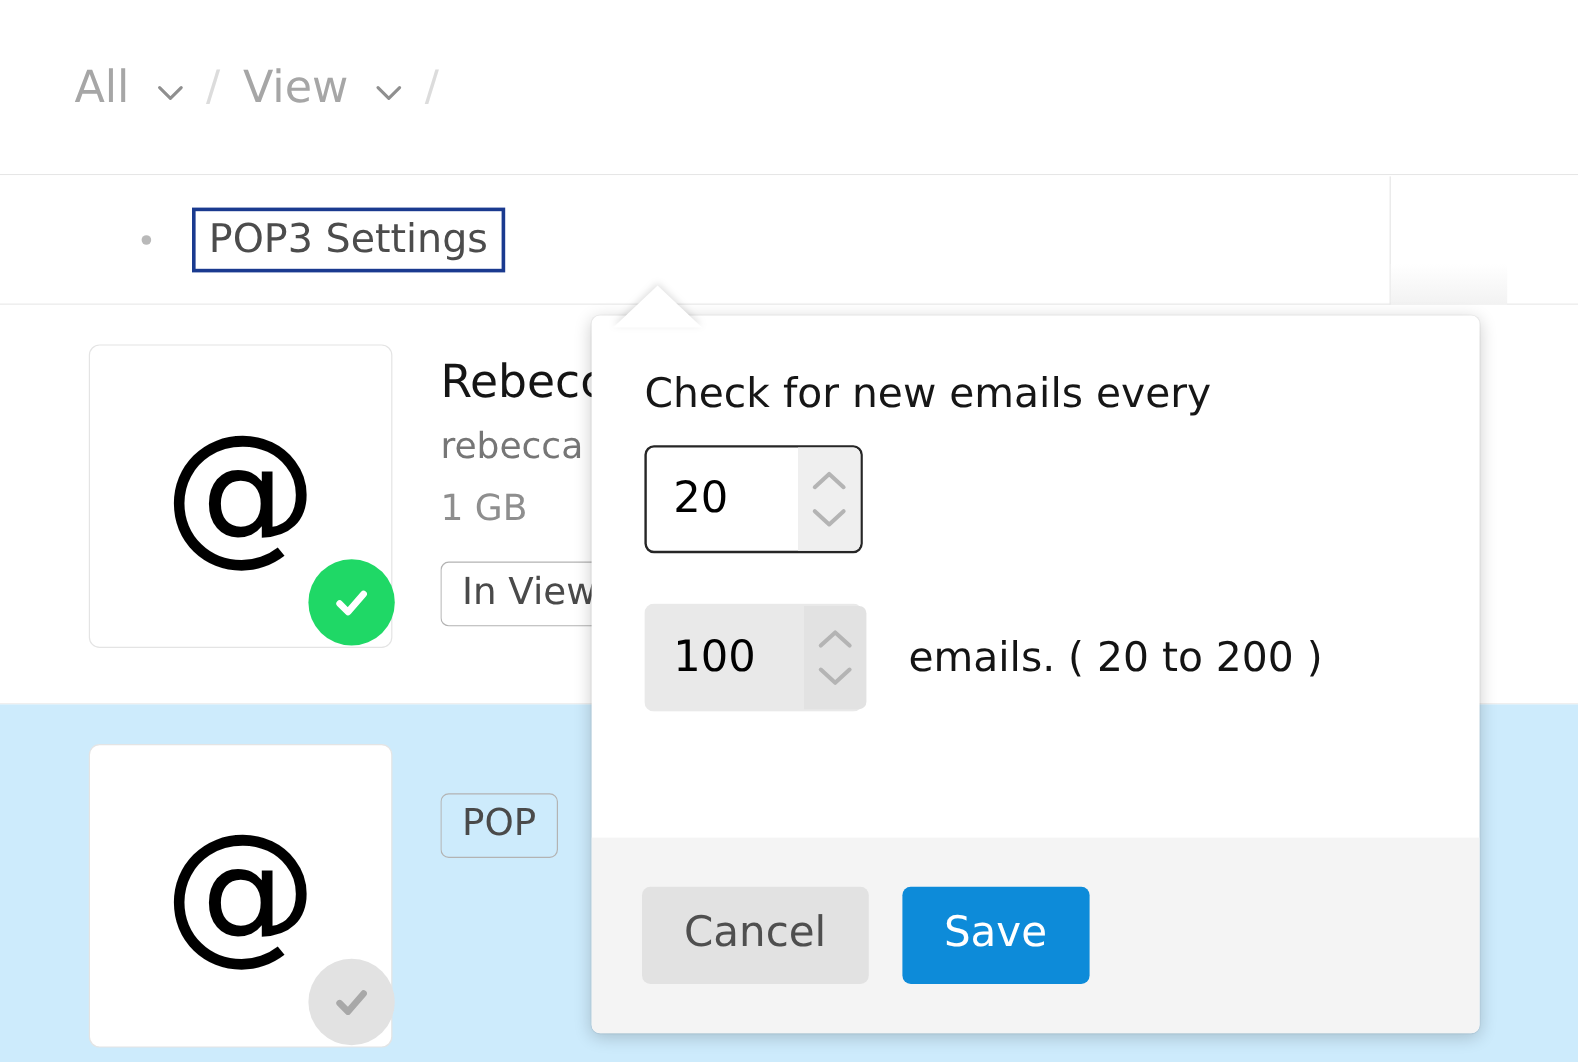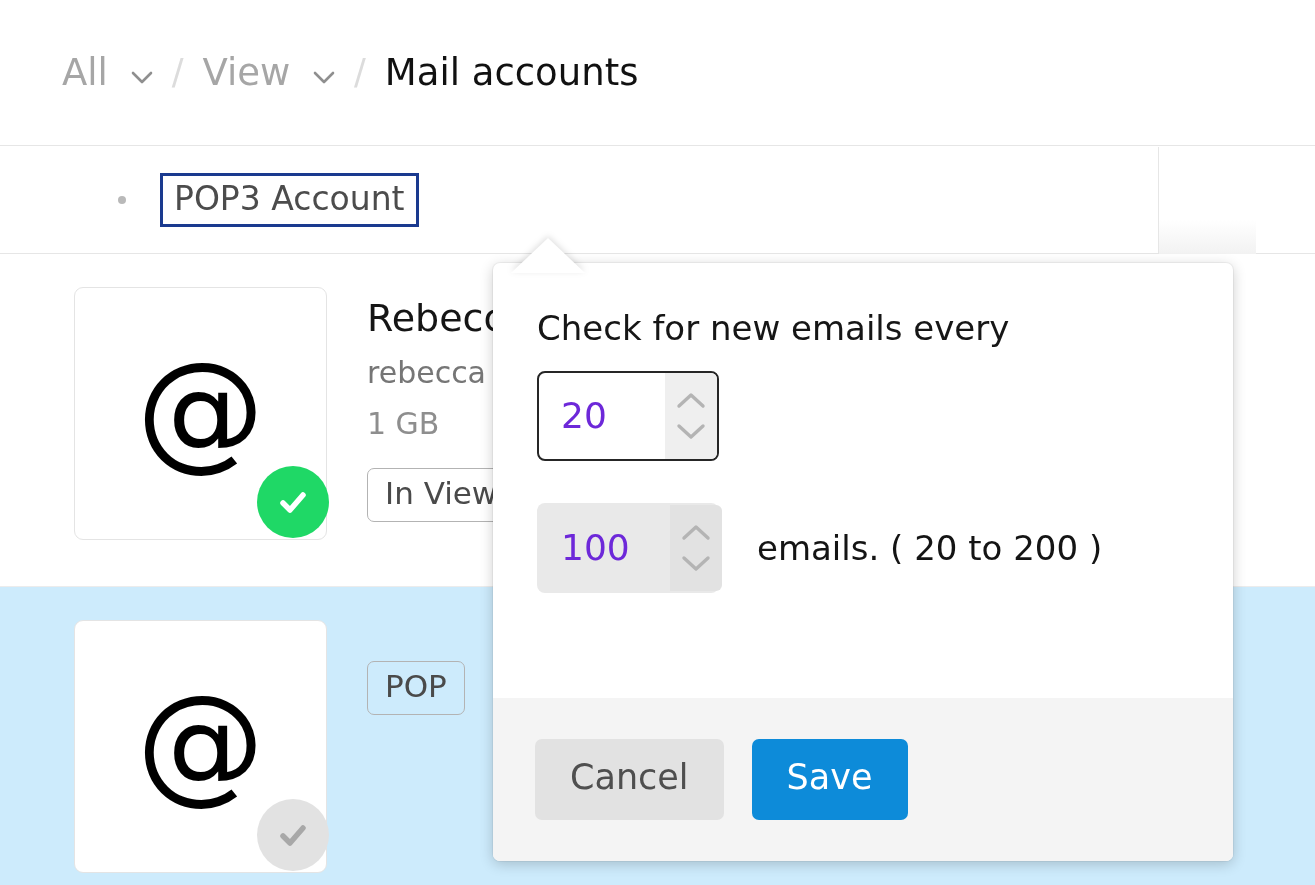--- a/index.html
+++ b/index.html
@@ -254,21 +254,21 @@
     background: #ffffff;
     border: 2px solid #262626;
   }
   .spinner.filled {
     background: #e9e9e9;
     border: 2px solid transparent;
     gap: 40px;
   }
   .spinner-value {
     font-size: 36px;
-    color: #6d28d9;
+    color: #000000;
     padding-left: 22px;
     line-height: 1;
     flex: 1 1 auto;
   }
   .spinner-steppers {
     width: 52px;
     height: 100%;
     background: #efefef;
     border-radius: 0 6px 6px 0;
     display: flex;
@@ -333,27 +333,26 @@
         <span>View</span>
         <span class="crumb-caret">
           <svg width="22" height="14" viewBox="0 0 22 14">
               <path d="M2 2 L11 11 L20 2" fill="none" stroke="#8f8f8f" stroke-width="2.6" stroke-linecap="round" stroke-linejoin="round"></path>
             </svg>
         </span>
       </span>
 
       <span class="crumb-sep">/</span>
 
-      <span class="crumb active">Mail accounts</span>
     </div>
   </div>
 
   <div class="toolbar">
     <span class="tool-dot"></span>
-    <span class="tool-link focused">POP3 Account</span>
+    <span class="tool-link focused">POP3 Settings</span>
   </div>
   <div class="panel-divider"></div>
   <div class="panel-shade"></div>
 
   <div class="list">
 
     <div class="account-row">
       <div class="avatar-tile">
         <span class="at-glyph">@</span>
         <span class="status-dot on">

